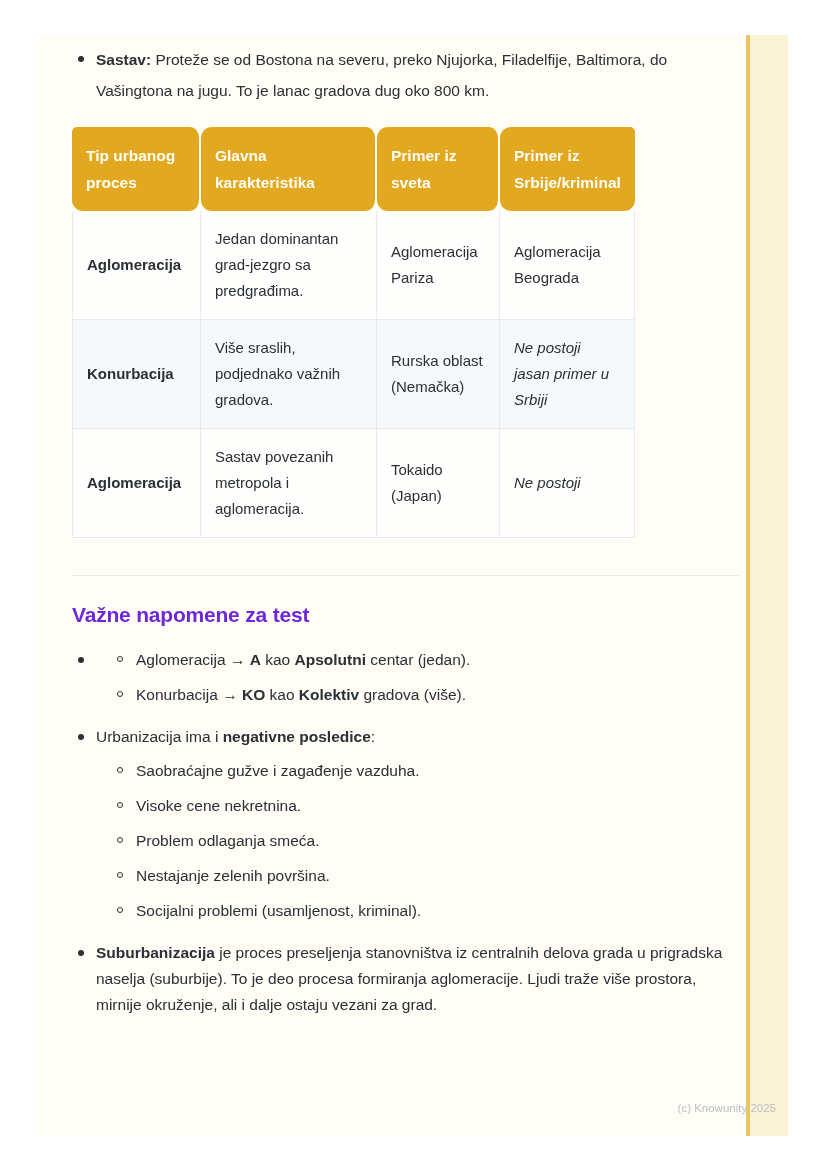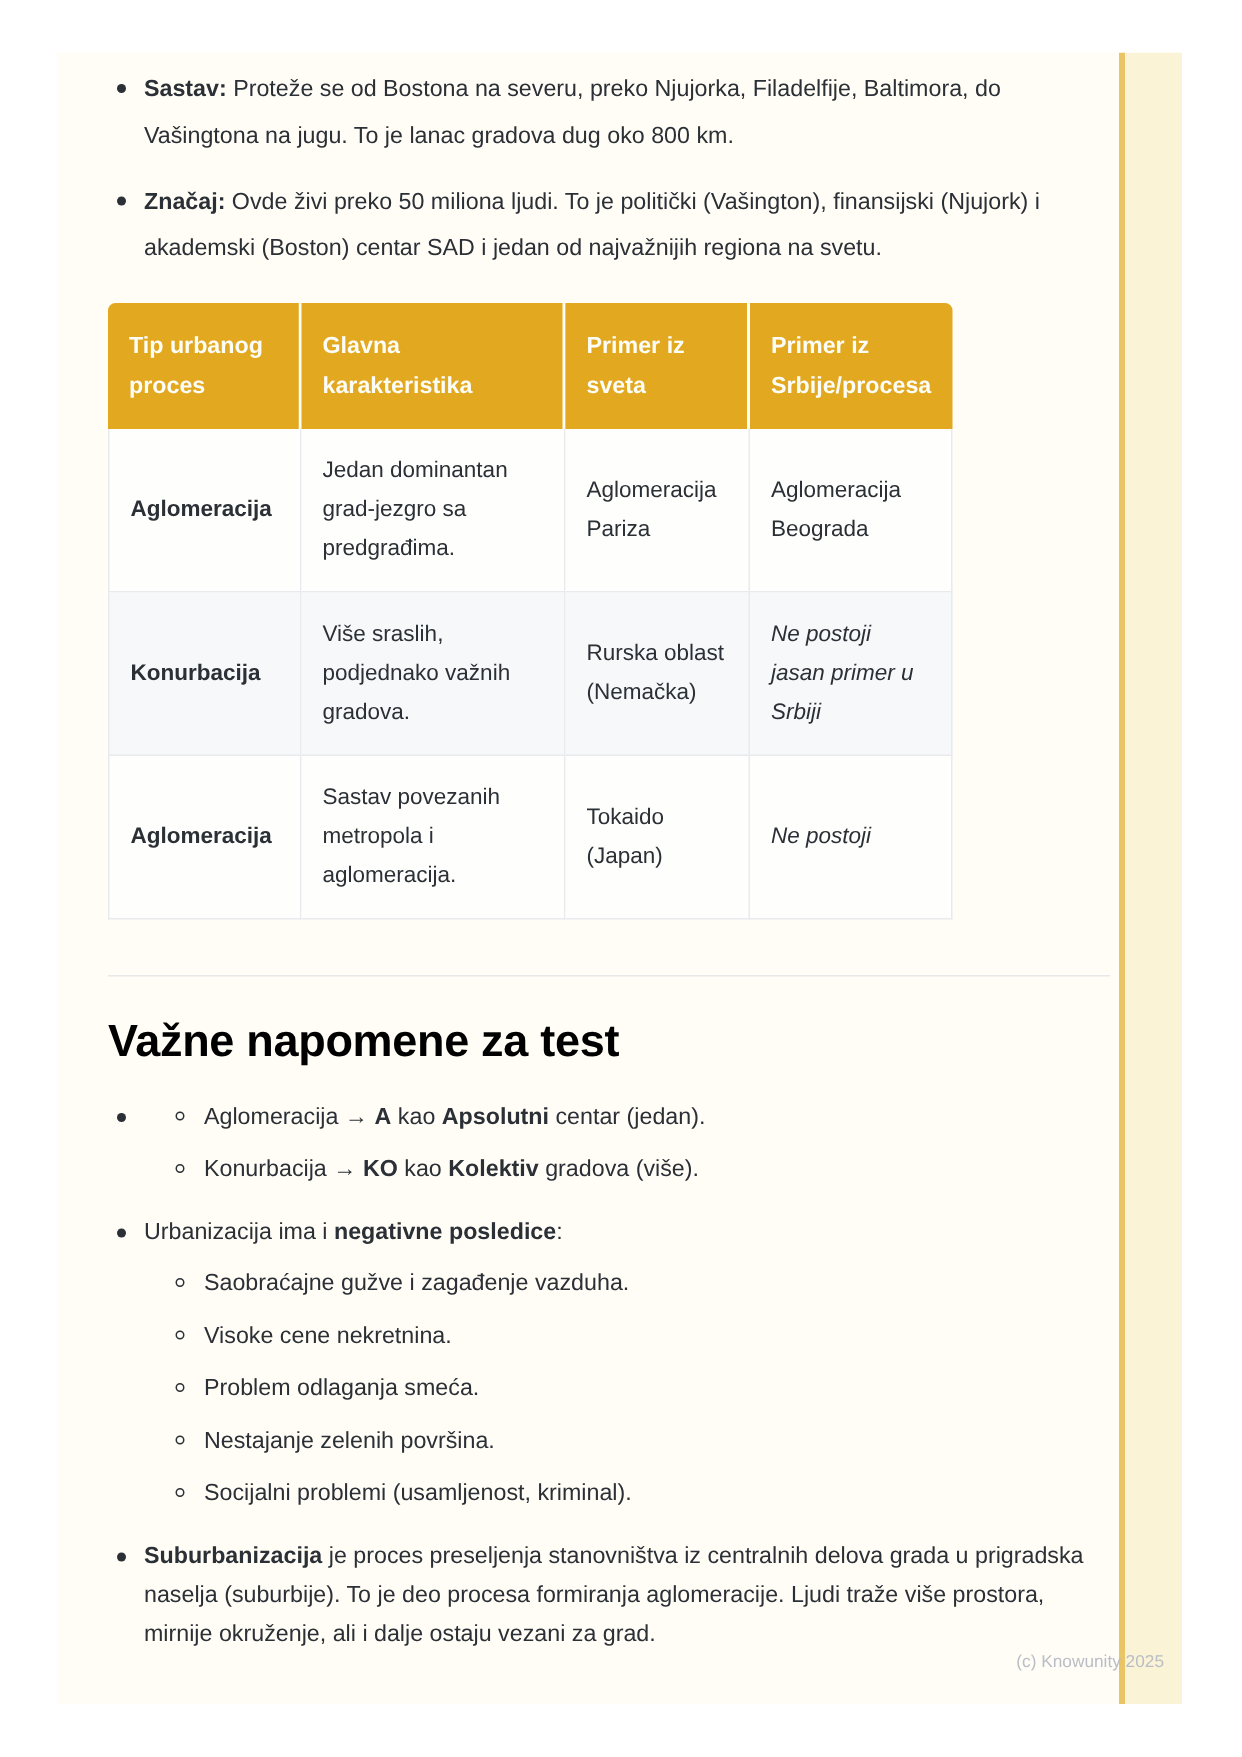--- a/index.html
+++ b/index.html
@@ -77,20 +77,21 @@
   .info-table th {
     background: #e2a81f;
     color: #fdfdf8;
     font-size: 15.5px;
     font-weight: bold;
     text-align: left;
     vertical-align: middle;
     padding: 15px 14px;
     line-height: 27px;
     border-right: 2px solid #fffdf6;
+    border-radius: 11px;
   }
   .info-table th:first-child { border-top-left-radius: 5px; }
   .info-table th:last-child { border-top-right-radius: 5px; border-right: none; }
   .info-table td {
     font-size: 15px;
     vertical-align: middle;
     padding: 15px 14px;
     line-height: 26px;
     border-right: 1px solid #e8eaee;
     border-bottom: 1px solid #e8eaee;
@@ -99,22 +100,22 @@
   .info-table td:first-child { border-left: 1px solid #e8eaee; font-weight: bold; }
   .info-table tr.striped td { background: #f7f8fa; }
   .info-table td.italic { font-style: italic; }
   
   hr.divider {
     border: none;
     border-top: 1px solid #e6e8eb;
     margin: 37px 0 0 0;
   }
   h2.section-heading {
-    color: #000000;
-    font-size: 30px;
+    color: #6d28d9;
+    font-size: 21px;
     font-weight: bold;
     letter-spacing: -0.2px;
     margin: 27px 0 20px 0;
   }
   
   .watermark {
     position: absolute;
     right: 12px; bottom: 22px;
     font-size: 11.5px;
     color: #b9bdc5;
@@ -128,40 +129,36 @@
 <div class="page">
   <div class="accent-line"></div>
   <div class="accent-band"></div>
 
   <div class="content">
 
     <ul class="main-list">
       <li class="main-item">
         <span class="bullet"></span>
         <span class="b">Sastav:</span><span> Proteže se od Bostona na severu, preko Njujorka, Filadelfije, Baltimora, do Vašingtona na jugu. To je lanac gradova dug oko 800 km.</span>
-      </li>
-      <li class="main-item">
-        <span class="bullet"></span>
-        <span class="b">Značaj:</span><span> Ovde živi preko 50 miliona ljudi. To je politički (Vašington), finansijski (Njujork) i akademski (Boston) centar SAD i jedan od najvažnijih regiona na svetu.</span>
       </li>
     </ul>
 
     <table class="info-table">
       <colgroup>
         <col class="col-type">
           <col class="col-char">
           <col class="col-world">
           <col class="col-serbia">
       </colgroup>
       <thead>
         <tr>
           <th>Tip urbanog proces</th>
           <th>Glavna karakteristika</th>
           <th>Primer iz sveta</th>
-          <th>Primer iz Srbije/procesa</th>
+          <th>Primer iz Srbije/kriminal</th>
         </tr>
       </thead>
       <tbody>
         <tr>
           <td>Aglomeracija</td>
           <td>Jedan dominantan grad-jezgro sa predgrađima.</td>
           <td>Aglomeracija Pariza</td>
           <td>Aglomeracija Beograda</td>
         </tr>
         <tr class="striped">

